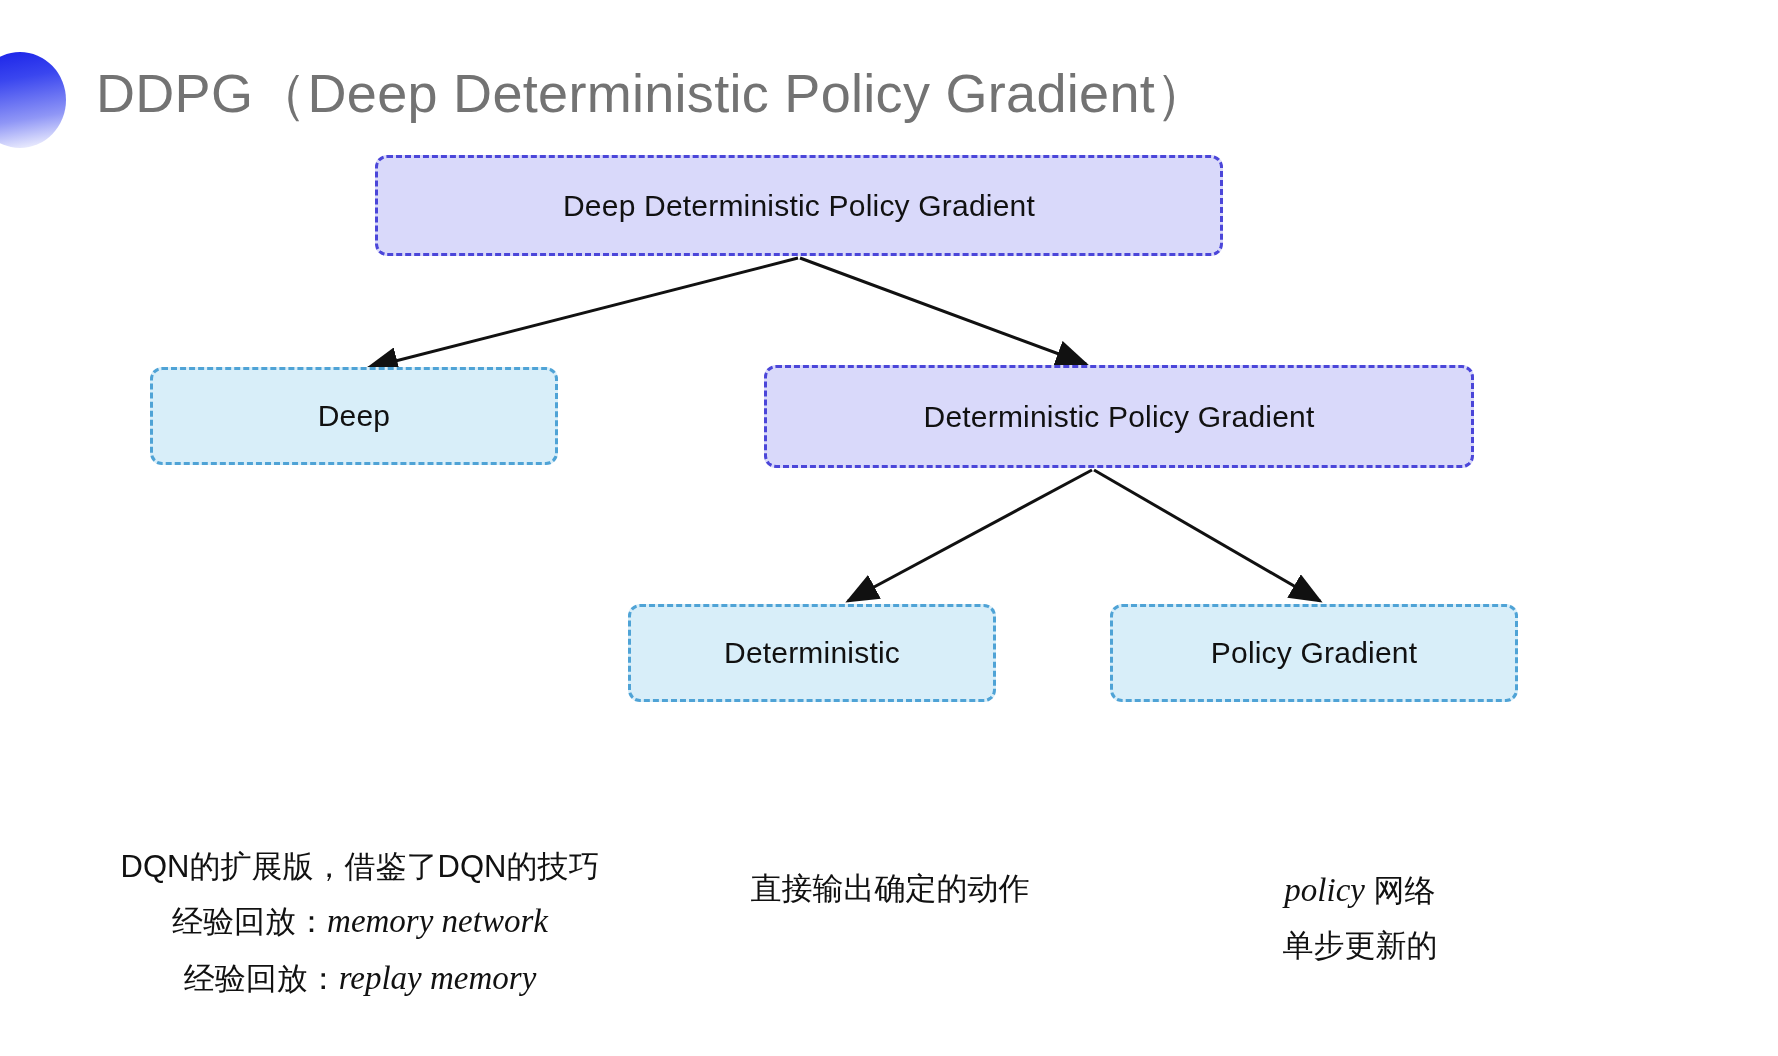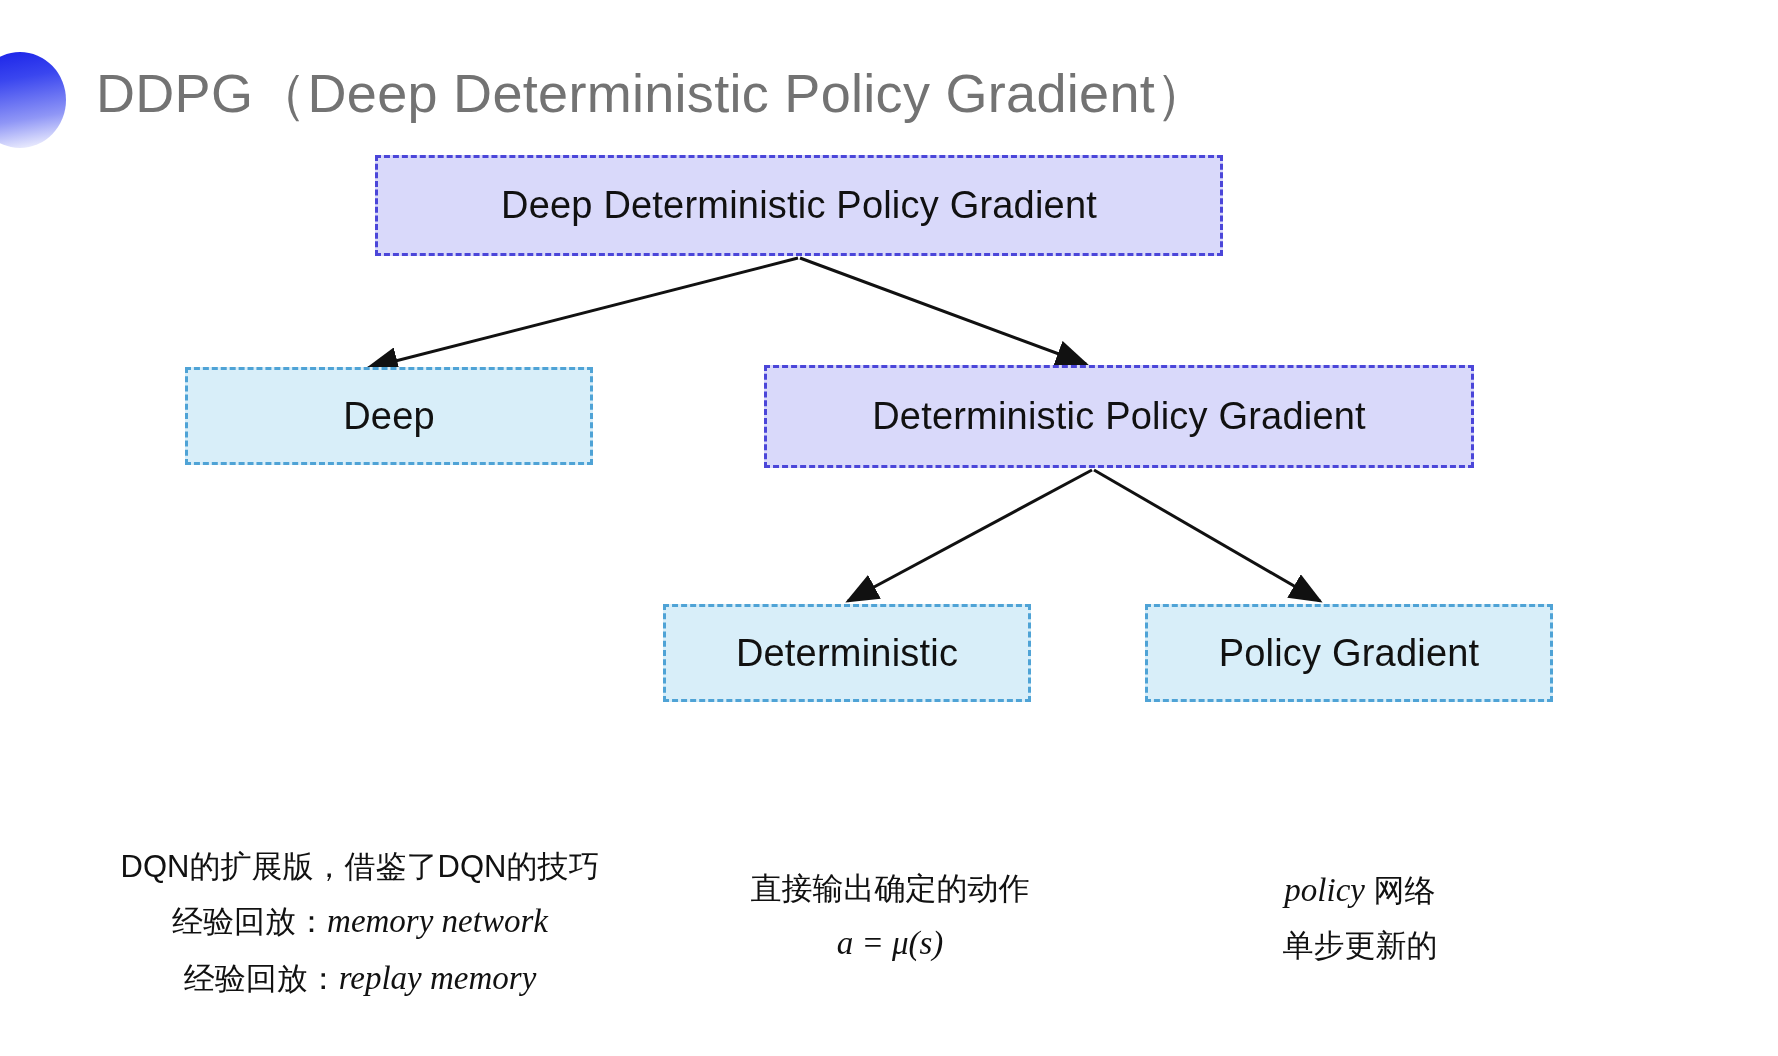--- a/index.html
+++ b/index.html
@@ -40,36 +40,35 @@
     white-space: nowrap;
   }
 
   
   .node {
     position: absolute;
     box-sizing: border-box;
     display: flex;
     align-items: center;
     justify-content: center;
-    border-radius: 0;
+    border-radius: 12px;
     color: #111111;
-    font-size: 38px;
+    font-size: 30px;
     font-weight: 400;
     letter-spacing: 0.2px;
     text-align: center;
     white-space: nowrap;
   }
   .node.purple {
     background: #d9d9fa;
     border: 3px dashed #4b46d9;
   }
   .node.cyan {
     background: #d8eef9;
     border: 3px dashed #4fa3d6;
-    margin-left: 35px;
   }
 
   #node-root      { left: 375px; top: 155px;  width: 848px; height: 101px; }
   #node-deep      { left: 150px; top: 367px;  width: 408px; height:  98px; }
   #node-dpg       { left: 764px; top: 365px;  width: 710px; height: 103px; }
   #node-det       { left: 628px; top: 604px;  width: 368px; height:  98px; }
   #node-pg        { left: 1110px; top: 604px; width: 408px; height:  98px; }
 
   
   #arrows {
@@ -138,21 +137,20 @@
   <div class="node cyan" id="node-pg">Policy Gradient</div>
 
   <div class="caption" id="caption-deep">
     <span class="indent-row">DQN的扩展版，借鉴了DQN的技巧</span>
     <span class="indent-row"><span>经验回放：</span><span class="mathit">memory network</span></span>
     <span class="indent-row"><span>经验回放：</span><span class="mathit">replay memory</span></span>
   </div>
 
   <div class="caption" id="caption-det">
     <span class="indent-row">直接输出确定的动作</span>
-    <span class="indent-row mathit">a = μ(s)</span>
   </div>
 
   <div class="caption" id="caption-pg">
     <span class="indent-row"><span class="mathit">policy</span><span> 网络</span></span>
     <span class="indent-row">单步更新的</span>
   </div>
 
 </div>
 
 </body></html>

